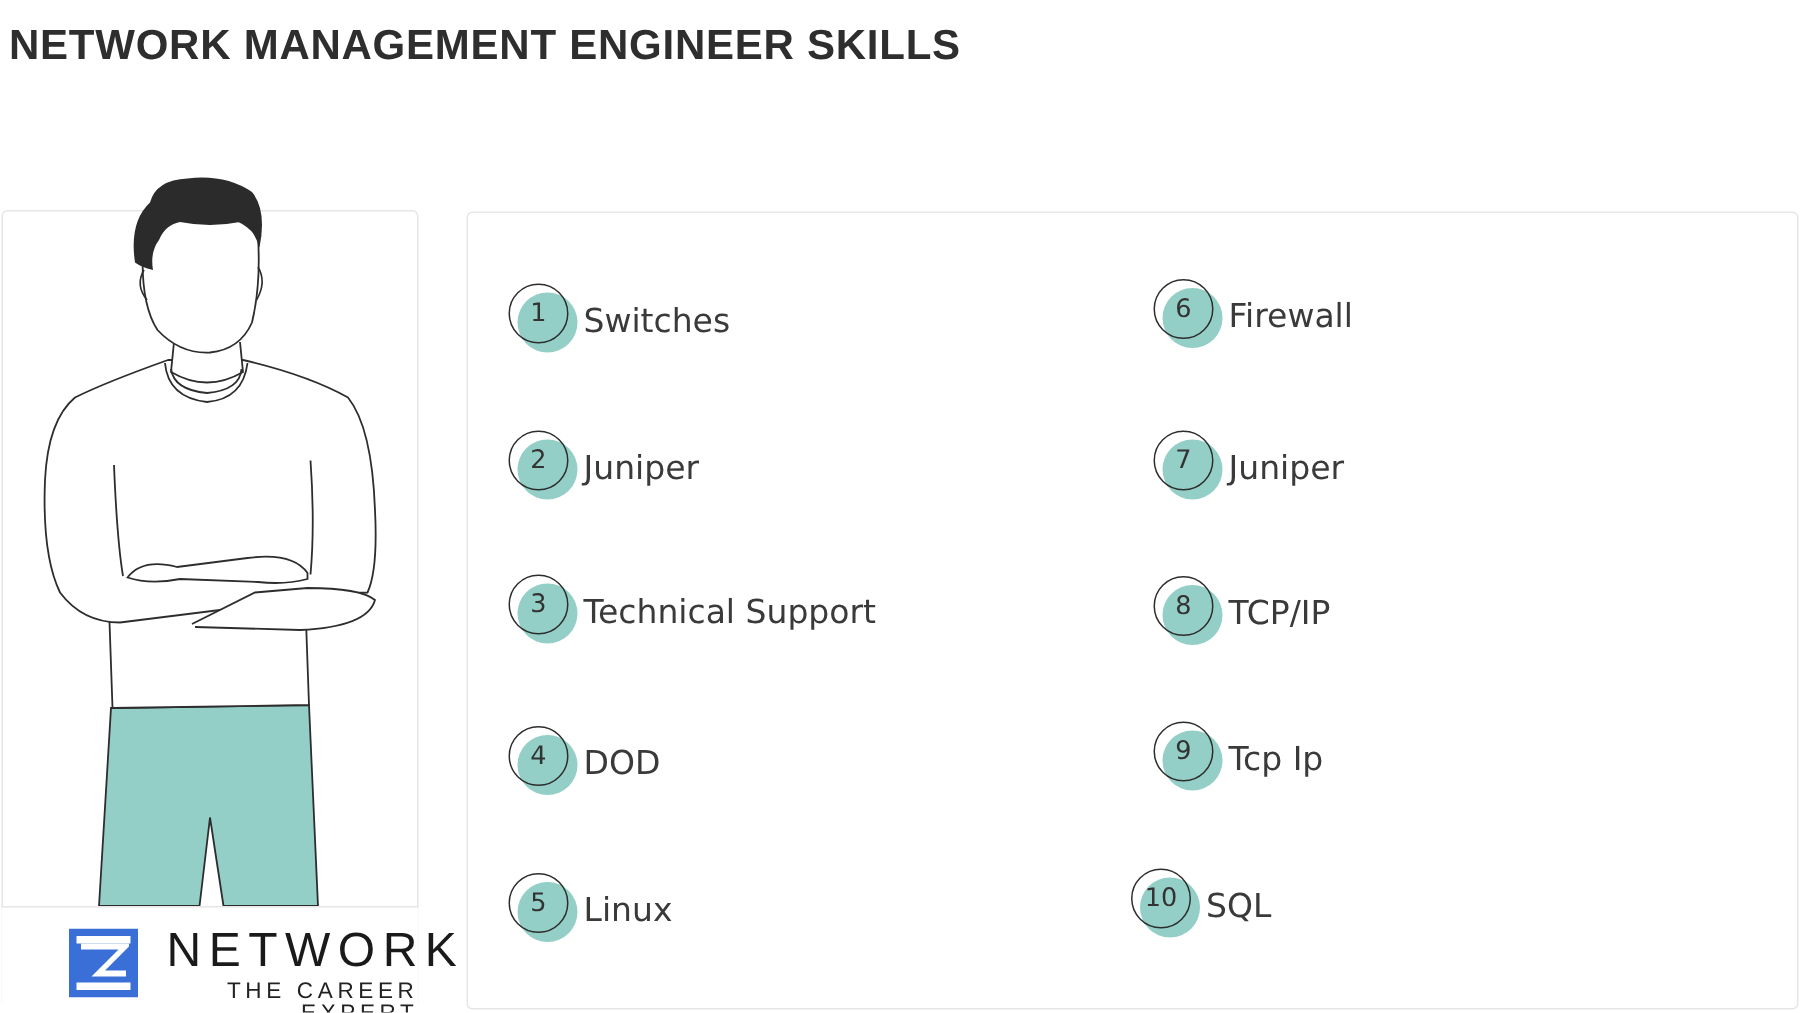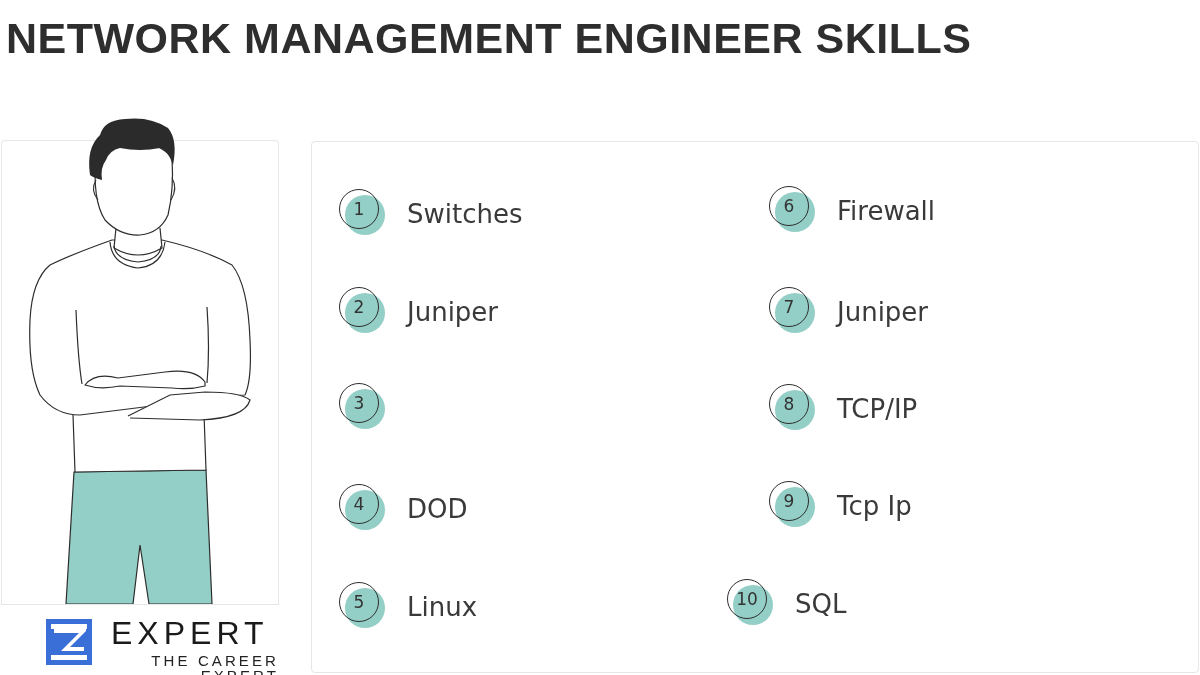--- a/index.html
+++ b/index.html
@@ -3,21 +3,21 @@
 <meta charset="utf-8">
 <style>
   html, body { margin:0; padding:0; }
   body {
     width:1200px; height:675px; background:#ffffff; position:relative; overflow:hidden;
     font-family:"DejaVu Sans", sans-serif; color:#333;
   }
   .title {
     position:absolute; left:6px; top:14px; margin:0;
     font-family:"Liberation Sans", sans-serif; font-weight:700;
-    font-size:43px; letter-spacing:0.5px; color:#2e2e2e; white-space:nowrap;
+    font-size:28px; letter-spacing:0.5px; color:#2e2e2e; white-space:nowrap;
   }
   .left-card {
     position:absolute; left:1px; top:140px; width:278px; height:532px;
     border:1px solid #e6e6e6; border-radius:4px; background:#fff; box-sizing:border-box;
     overflow:visible;
   }
   .figure { position:absolute; left:0; top:110px; width:280px; height:500px; }
   .logo-bar {
     position:absolute; left:1px; top:604px; width:278px; height:68px;
     border-top:1px solid #e6e6e6; background:#fff;
@@ -43,21 +43,21 @@
   }
   .badge .ring {
     position:absolute; left:0; top:0; width:40px; height:40px; border-radius:50%;
     border:1.3px solid #2d2d2d; box-sizing:border-box;
   }
   .badge .num {
     position:absolute; left:0; top:0; width:40px; height:40px; line-height:40px;
     text-align:center; font-size:17px; color:#333; font-family:"DejaVu Sans", sans-serif;
   }
   .skill .label {
-    margin-left:18px; font-family:"DejaVu Sans", sans-serif; font-size:26px; color:#3a3a3a;
+    font-family:"DejaVu Sans", sans-serif; font-size:22px; color:#3a3a3a;
     white-space:nowrap;
   }
 </style>
 </head>
 <body>
 
 <h1 class="title">NETWORK MANAGEMENT ENGINEER SKILLS</h1>
 
 <div class="left-card"></div>
 
@@ -90,21 +90,21 @@
 </svg>
 
 <div class="logo-bar">
   <svg class="logo-mark" viewBox="0 0 46 46">
     <rect x="0" y="0" width="46" height="46" fill="#3b6fd8"></rect>
     <rect x="5" y="5" width="36" height="5" fill="#fff"></rect>
     <rect x="5" y="36" width="36" height="5" fill="#fff"></rect>
     <polygon points="8,14 33,14 15,32 38,32 38,28 24,28 40,12 40,10 8,10" fill="#fff"></polygon>
     <rect x="5" y="14" width="3" height="18" fill="#3b6fd8"></rect>
   </svg>
-  <div class="logo-name">EXPERT</div>
+  <div class="logo-name">NETWORK</div>
   <div class="logo-tag">THE CAREER EXPERT</div>
 </div>
 
 <div class="right-card"></div>
 
 <div class="skill" style="left:339px; top:189px;">
   <div class="badge">
       <div class="fill"></div>
       <div class="ring"></div>
       <div class="num">1</div>
@@ -118,20 +118,21 @@
       <div class="num">2</div>
     </div>
   <span class="label">Juniper</span>
 </div>
 <div class="skill" style="left:339px; top:383px;">
   <div class="badge">
       <div class="fill"></div>
       <div class="ring"></div>
       <div class="num">3</div>
     </div>
+  <span class="label">Technical Support</span>
 </div>
 <div class="skill" style="left:339px; top:484px;">
   <div class="badge">
       <div class="fill"></div>
       <div class="ring"></div>
       <div class="num">4</div>
     </div>
   <span class="label">DOD</span>
 </div>
 <div class="skill" style="left:339px; top:582px;">
@@ -168,20 +169,20 @@
   <span class="label">TCP/IP</span>
 </div>
 <div class="skill" style="left:769px; top:481px;">
   <div class="badge">
       <div class="fill"></div>
       <div class="ring"></div>
       <div class="num">9</div>
     </div>
   <span class="label">Tcp Ip</span>
 </div>
-<div class="skill" style="left:727px; top:579px;">
+<div class="skill" style="left:754px; top:579px;">
   <div class="badge">
       <div class="fill"></div>
       <div class="ring"></div>
       <div class="num">10</div>
     </div>
   <span class="label">SQL</span>
 </div>
 
 </body></html>

